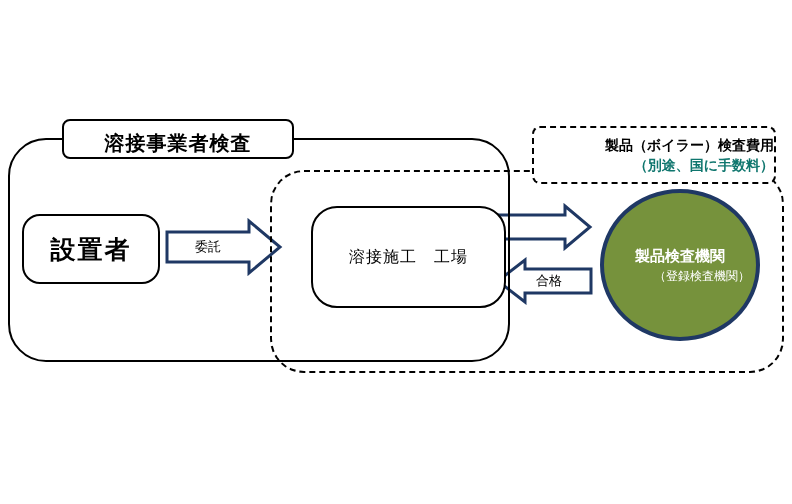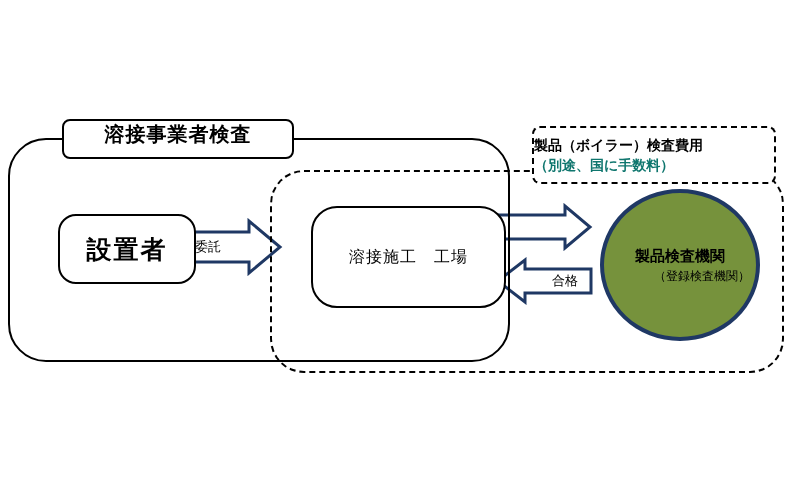--- a/index.html
+++ b/index.html
@@ -14,50 +14,50 @@
     border:2px solid #000;border-radius:38px;z-index:3;pointer-events:none;background:transparent;
   }
   .rect-dashed{
     left:270px;top:170px;width:514px;height:203px;
     border:2px dashed #000;border-radius:34px;z-index:3;pointer-events:none;background:transparent;
   }
   
   .title-box{
     left:62px;top:119px;width:232px;height:40px;background:#fff;
     border:2px solid #000;border-radius:8px;z-index:5;
-    display:flex;align-items:flex-start;justify-content:center;
+    display:flex;align-items:flex-end;justify-content:center;
     font-size:20px;font-weight:bold;letter-spacing:1px;
   }
   
   .fee-note{
     left:532px;top:126px;width:244px;height:58px;background:#fff;
     border:2px dashed #000;border-radius:8px;z-index:5;
-    display:flex;flex-direction:column;align-items:flex-start;justify-content:center;
+    display:flex;flex-direction:column;align-items:flex-end;justify-content:center;
     font-size:14px;font-weight:bold;line-height:1.45;
   }
   .fee-note .line2{color:#0f766e;}
   
   .installer-box{
     left:22px;top:214px;width:138px;height:70px;background:#fff;
     border:2px solid #000;border-radius:18px;z-index:4;
     display:flex;align-items:center;justify-content:center;
-    font-size:25px;font-weight:bold;letter-spacing:2px;margin-left:36px;
+    font-size:25px;font-weight:bold;letter-spacing:2px;
   }
   .factory-box{
     left:291px;top:206px;width:195px;height:102px;background:#fff;
     border:2px solid #000;border-radius:26px;z-index:4;
     display:flex;align-items:center;justify-content:center;
     font-size:16px;letter-spacing:1px;margin-left:20px;
   }
   
   .agency-circle{
     left:600px;top:189px;width:160px;height:152px;
     background:#76923C;border:4px solid #1F3864;border-radius:50%;z-index:2;
     display:flex;flex-direction:column;align-items:center;justify-content:center;
-    color:#000000;text-align:center;line-height:1.5;
+    color:#ffffff;text-align:center;line-height:1.5;
   }
   .agency-circle .line1{font-size:15px;font-weight:bold;}
   .agency-circle .line2{font-size:12px;margin-left:44px;}
   
   .arrow-wrap{z-index:2;}
   .arrow-wrap svg{display:block;}
   .arrow-label{
     position:absolute;top:0;height:100%;
     display:flex;align-items:center;justify-content:center;
     font-size:13px;color:#000;pointer-events:none;
@@ -81,21 +81,21 @@
   <div class="abs arrow-wrap arrow-apply">
     <svg width="96" height="48" viewBox="0 0 96 48">
       <polygon points="2,12 68,12 68,3 93,24 68,45 68,36 2,36" fill="#ffffff" stroke="#1F3864" stroke-width="3" stroke-linejoin="miter"></polygon>
     </svg>
   </div>
 
   <div class="abs arrow-wrap arrow-pass">
     <svg width="98" height="48" viewBox="0 0 98 48">
       <polygon points="96,12 30,12 30,3 3,24 30,45 30,36 96,36" fill="#ffffff" stroke="#1F3864" stroke-width="3" stroke-linejoin="miter"></polygon>
     </svg>
-    <div class="arrow-label" style="left:36px;width:68px;">合格</div>
+    <div class="arrow-label" style="left:20px;width:68px;">合格</div>
   </div>
 
   <div class="abs agency-circle">
     <div class="line1">製品検査機関</div>
     <div class="line2">（登録検査機関）</div>
   </div>
 
   <div class="abs rect-solid"></div>
   <div class="abs rect-dashed"></div>
 

